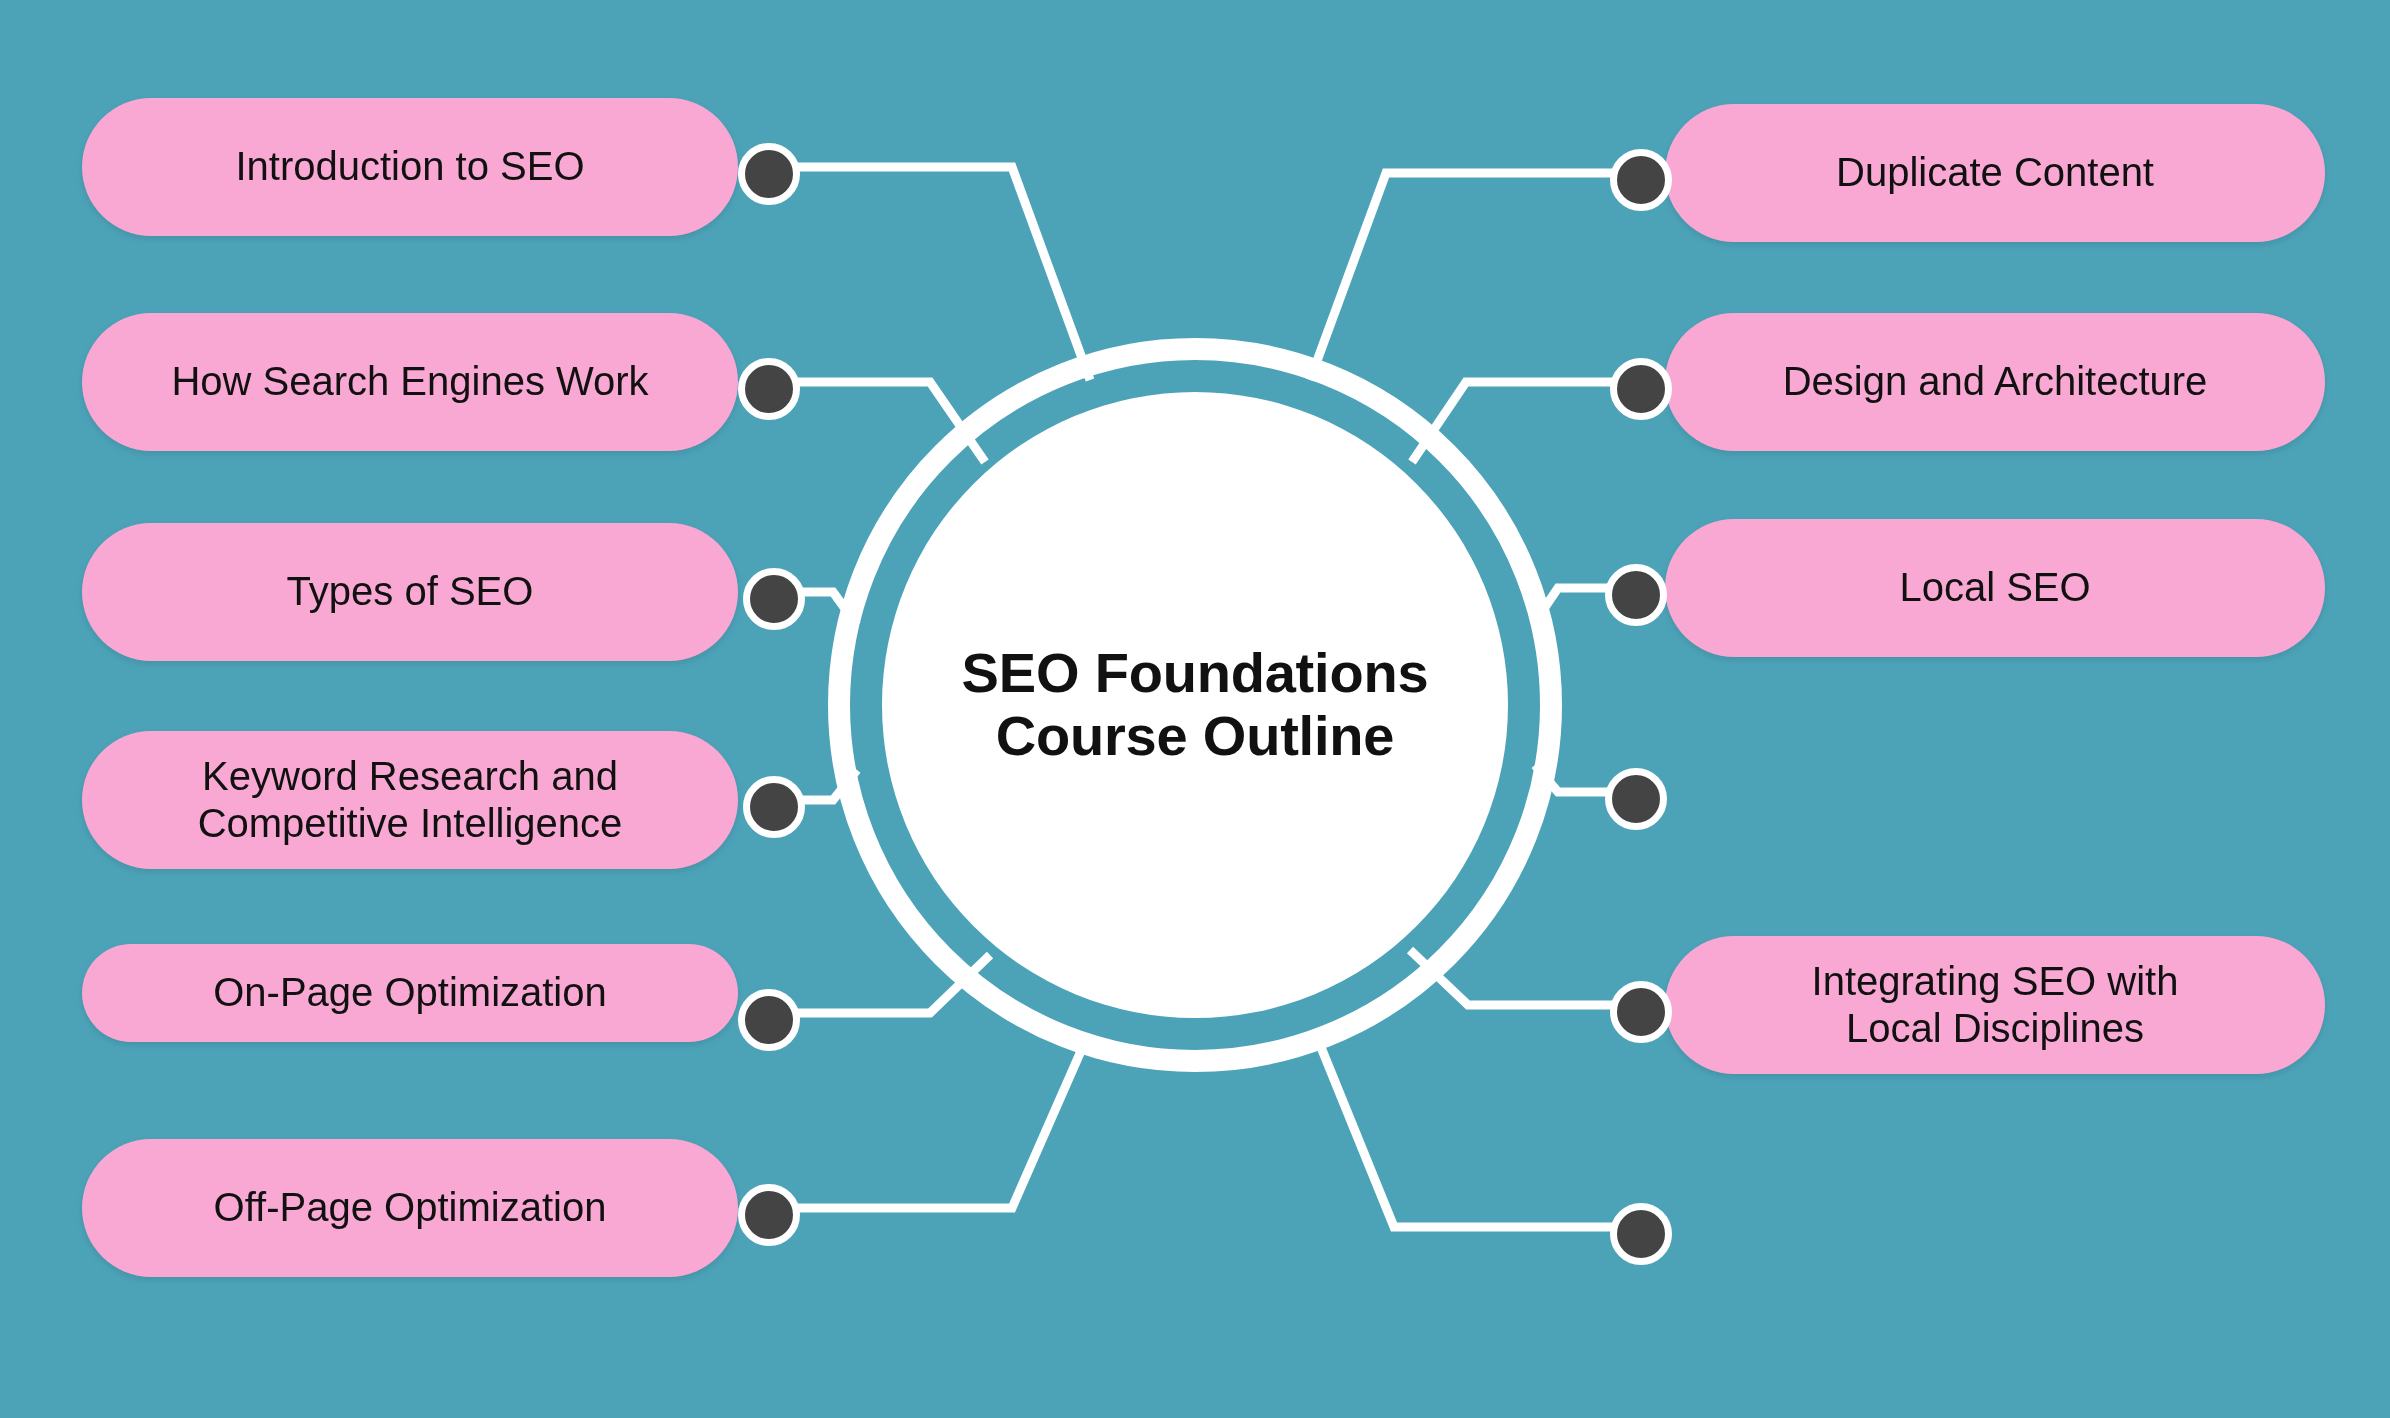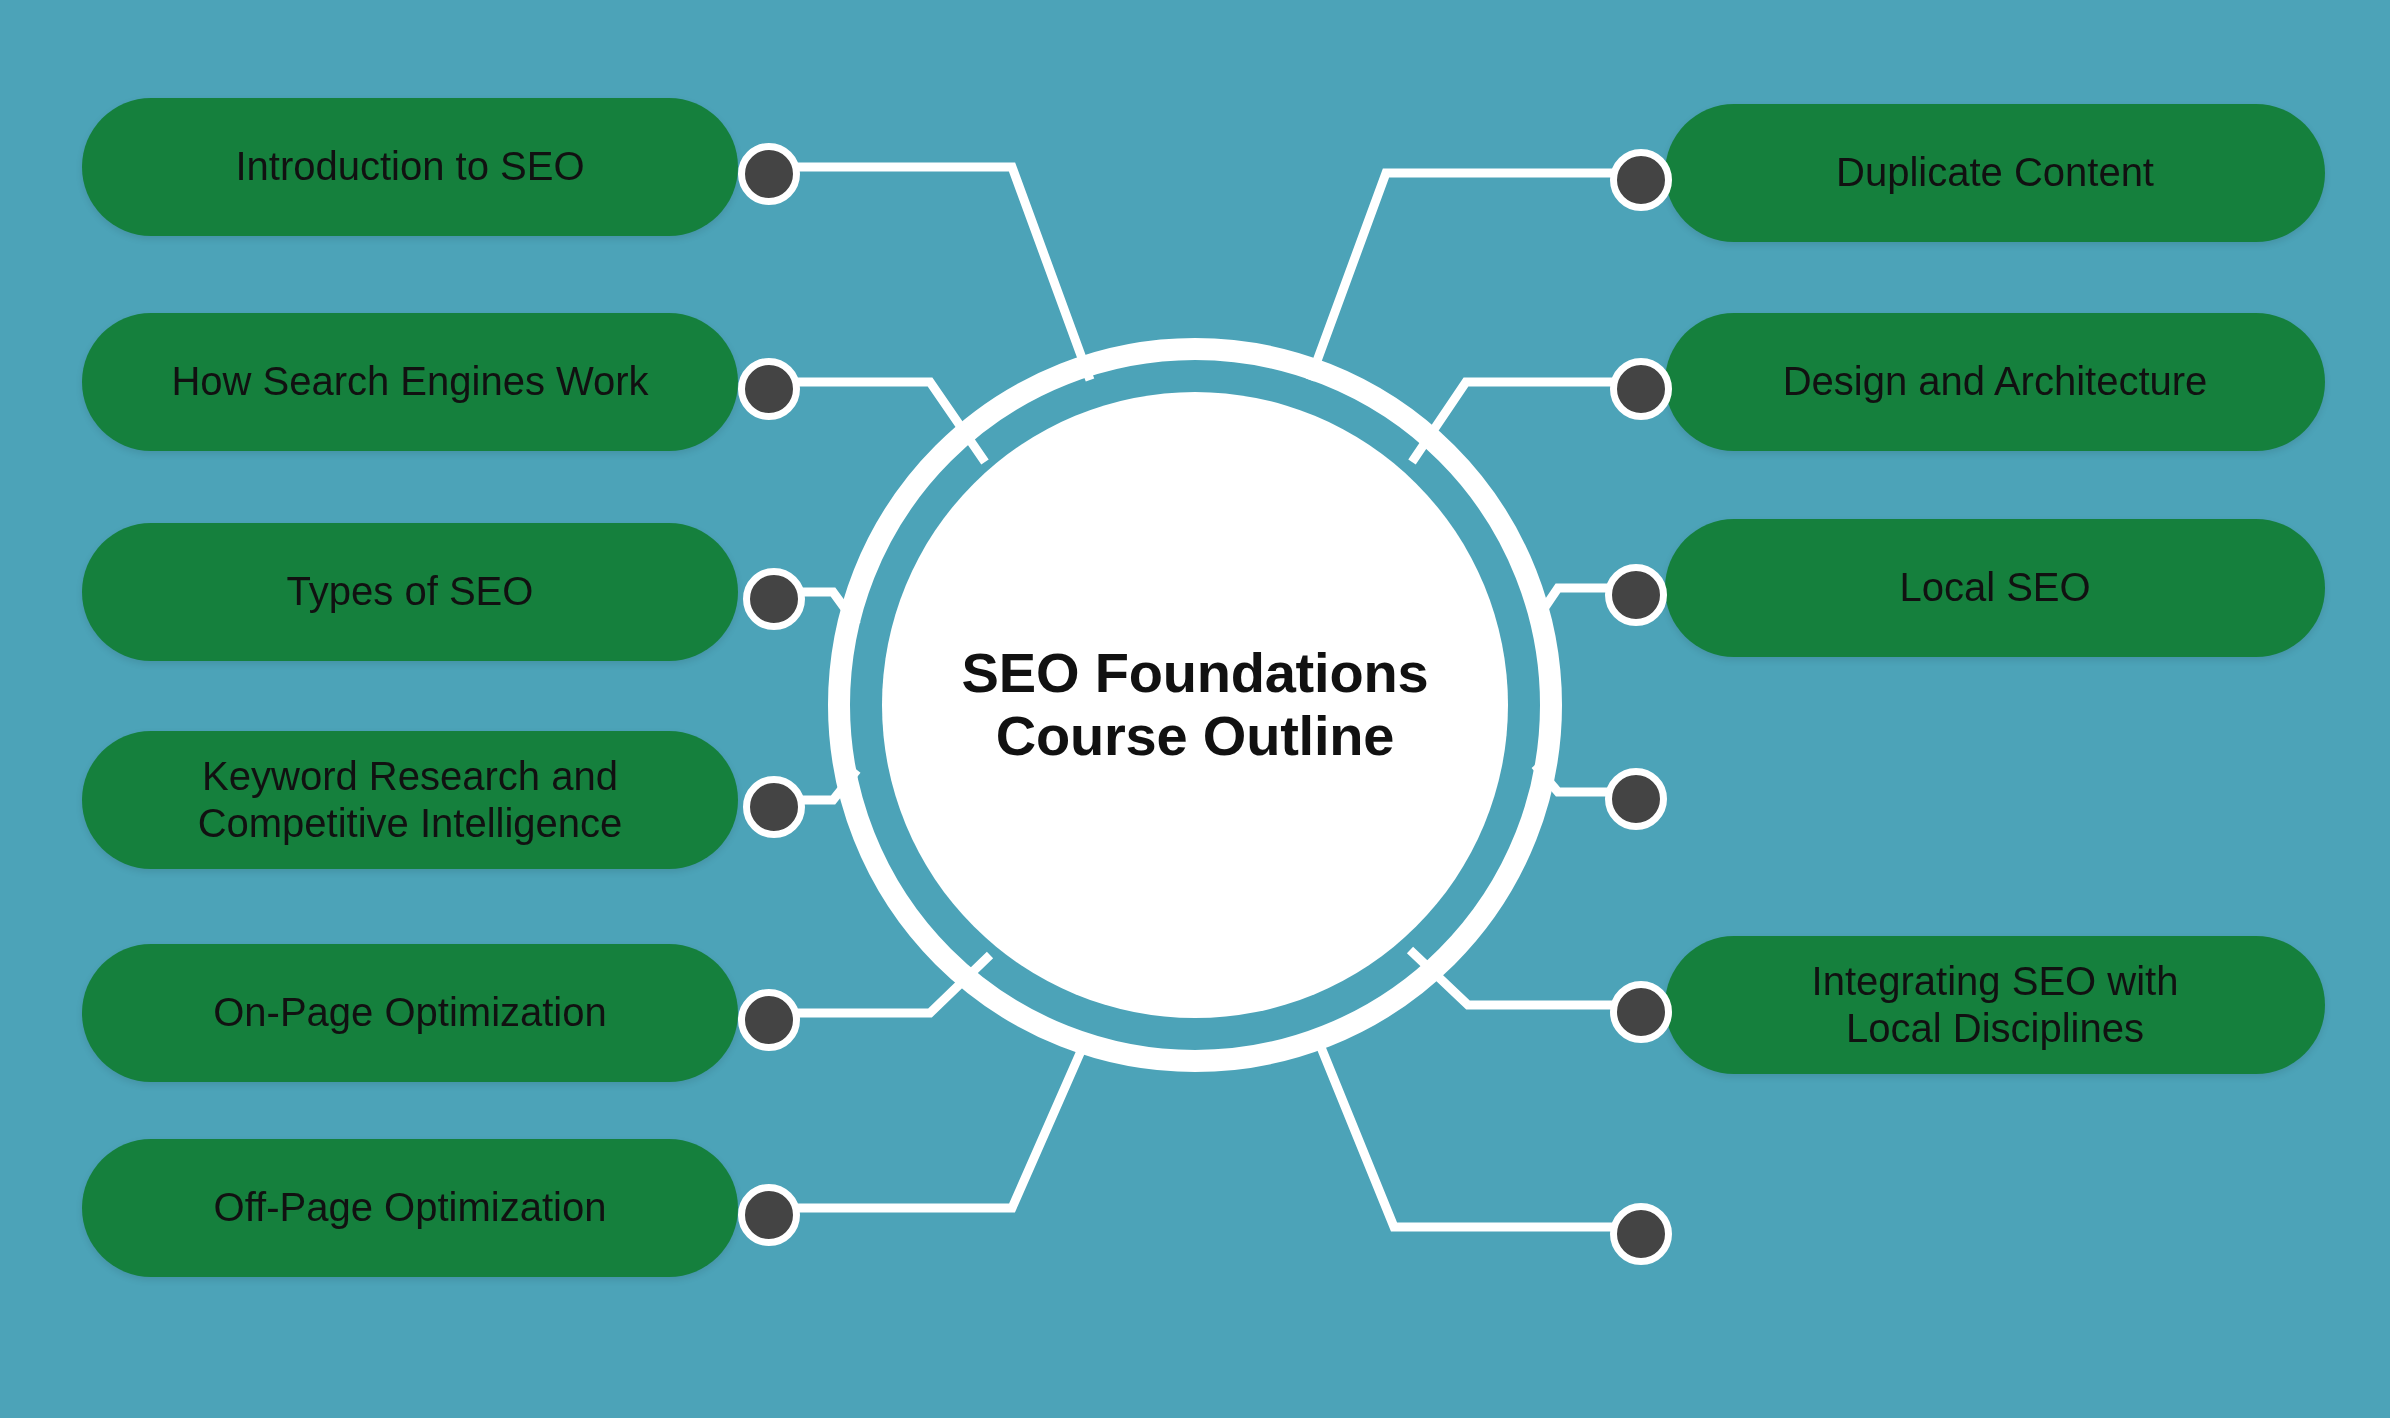--- a/index.html
+++ b/index.html
@@ -57,21 +57,21 @@
   #hub-inner .hub-line {
     font-weight: bold;
     color: #111111;
     font-size: 56px;
     line-height: 1.12;
     letter-spacing: -0.2px;
   }
   
   .pill {
     position: absolute;
-    background: #15803d;
+    background: #f9a8d4;
     border-radius: 999px;
     display: flex;
     align-items: center;
     justify-content: center;
     text-align: center;
     box-sizing: border-box;
     padding: 8px 36px;
     color: #111111;
     font-size: 40px;
     line-height: 1.18;
@@ -148,21 +148,21 @@
     <span class="pill-label">Types of SEO</span>
   </div>
   <div class="dot" style="left:743px; top:568px;"></div>
 
   <div class="pill" style="left:82px; top:731px; width:656px; height:138px;">
     <span class="pill-label">Keyword Research and
 Competitive Intelligence</span>
   </div>
   <div class="dot" style="left:743px; top:776px;"></div>
 
-  <div class="pill" style="left:82px; top:944px; width:656px; height:138px;">
+  <div class="pill" style="left:82px; top:944px; width:656px; height:98px;">
     <span class="pill-label">On-Page Optimization</span>
   </div>
   <div class="dot" style="left:738px; top:989px;"></div>
 
   <div class="pill" style="left:82px; top:1139px; width:656px; height:138px;">
     <span class="pill-label">Off-Page Optimization</span>
   </div>
   <div class="dot" style="left:738px; top:1184px;"></div>
 
   <div class="pill" style="left:1665px; top:104px; width:660px; height:138px;">

